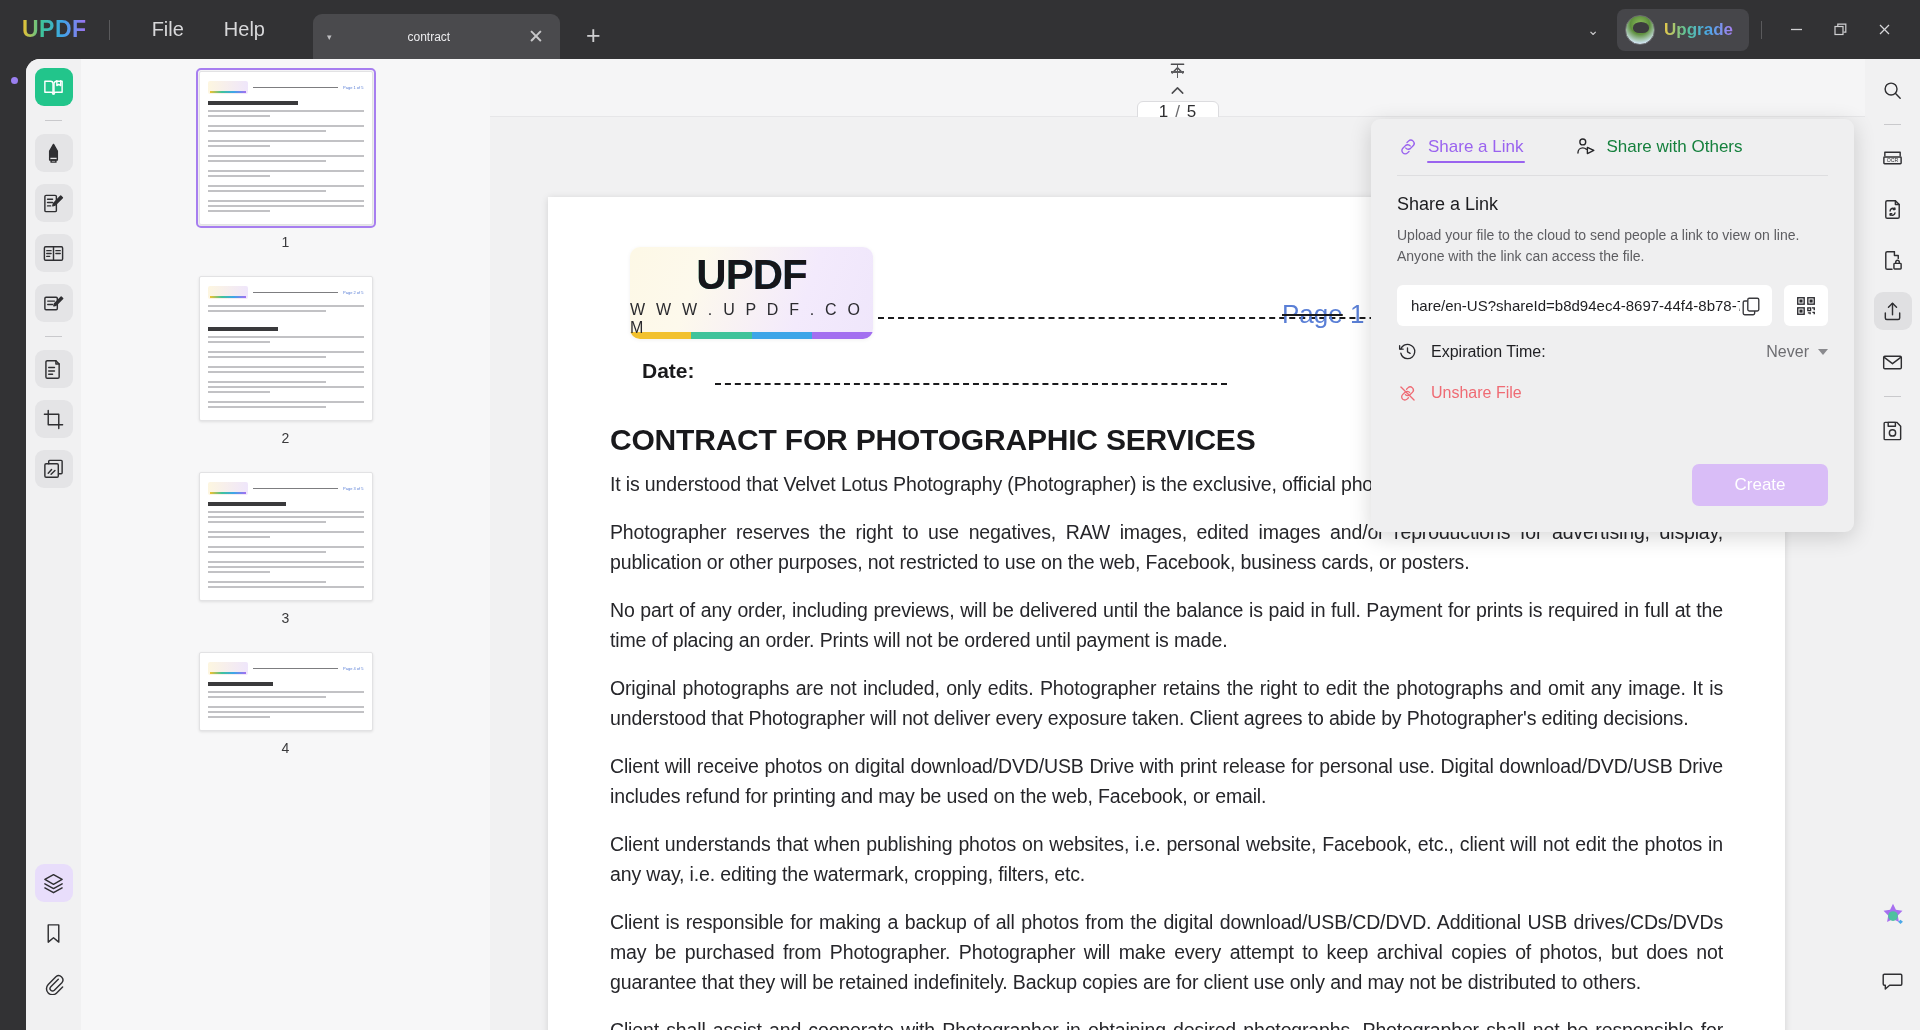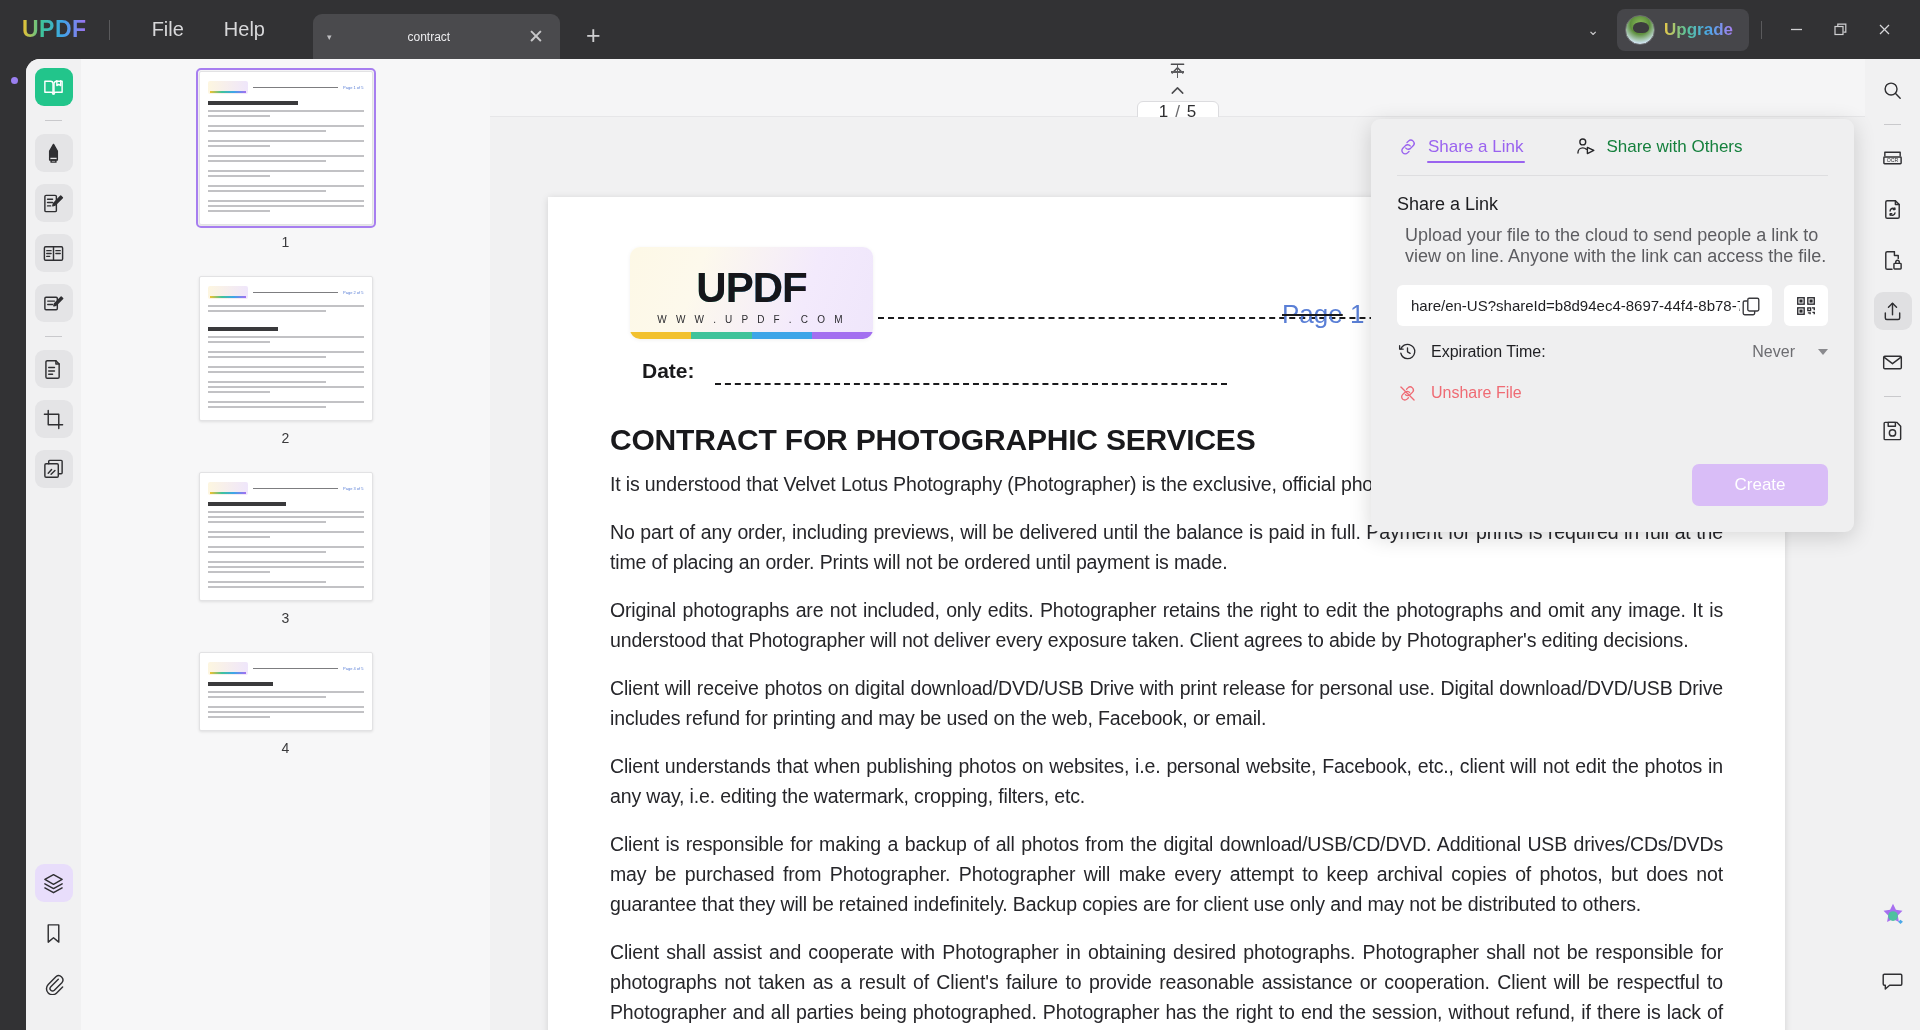--- a/index.html
+++ b/index.html
@@ -153,21 +153,21 @@
     box-shadow: 0 1px 4px rgba(0,0,0,0.06);
   }
   .wm-logo {
     font-size: 42px; font-weight: 800; letter-spacing: -1px;
     background: linear-gradient(90deg,#f2c12e 0%,#f2c12e 20%,#3fc39a 22%,#3fc39a 44%,#3da5e8 46%,#3da5e8 70%,#a36ff0 72%);
     -webkit-background-clip:text; background-clip:text; color:transparent; -webkit-text-fill-color:transparent;
     position: relative; z-index: 2;
   }
   .wm-logo-dark { position:absolute; top:10px; left:0; right:0; text-align:center; font-size:42px; font-weight:800;
     letter-spacing:-1px; color:#16161a; z-index:3; mix-blend-mode: normal; }
-  .wm-url { font-size: 10px; letter-spacing: 3.2px; color:#2b2b2f; margin-top: 6px; z-index:4; }
+  .wm-url { font-size: 16px; letter-spacing: 3.2px; color:#2b2b2f; margin-top: 6px; z-index:4; }
   .wm-bar { position:absolute; left:0; right:0; bottom:0; height:7px;
     background: linear-gradient(90deg,#f2c12e 0%,#f2c12e 25%,#3fc39a 25%,#3fc39a 50%,#3da5e8 50%,#3da5e8 75%,#a36ff0 75%); }
   .doc-client { position:absolute; left:33px; top:56px; font-size:23px; color:#d9d9dc; font-weight:bold; }
   .doc-rule1 { position:absolute; left:268px; top:84px; width: 668px; border-top: 2.5px dashed #1a1a1c; }
   .doc-pageno { position:absolute; left:672px; top:66px; font-size:26px; color:#5a7fd6; }
   .doc-pageno .lbl { text-decoration: line-through; text-decoration-color:#1a1a1c; }
   .doc-date { position:absolute; left:32px; top:126px; font-size:21px; font-weight:bold; color:#1a1a1c; }
   .doc-rule2 { position:absolute; left:105px; top:150px; width: 512px; border-top: 2.5px dashed #1a1a1c; }
 
   .doc-title {
@@ -206,21 +206,21 @@
   .sp-tab.second { margin-left: 52px; }
   .sp-tab svg { width:22px; height:22px; fill:none; stroke:#262629; stroke-width:1.5; stroke-linecap:round; stroke-linejoin:round; }
   .sp-tab.active svg { stroke:#9a63ef; }
   .sp-tab span { font-size:17px; color:#15803d; }
   .sp-tab.active span { color:#9a63ef; }
   .sp-tab.active::after {
     content:''; position:absolute; left:30px; right:-2px; bottom:12px; height:2.5px; background:#9a63ef; border-radius:2px;
   }
   .sp-divider { height:1px; background:#dedee0; margin: 0 0 0 0; }
   .sp-h { font-size:18px; color:#1c1c1f; margin: 18px 0 10px 0; }
-  .sp-desc { font-size:18px; color:#5d5d61; line-height:21px; width: 448px; margin-left: 8px; }
+  .sp-desc { font-size:14px; color:#5d5d61; line-height:21px; width: 448px; }
   .sp-linkrow { display:flex; align-items:center; gap:12px; margin-top: 18px; }
   .sp-linkbox {
     flex:1; height:41px; background:#fff; border-radius:6px; display:flex; align-items:center;
     padding: 0 10px 0 14px;
   }
   .sp-linkbox input {
     flex:1; border:none; outline:none; font-size:15px; color:#1e1e21;
     font-family:"Liberation Sans", sans-serif; background:transparent;
   }
   .copy-ic { width:22px;height:22px; cursor:pointer; }
@@ -228,21 +228,21 @@
   .qr-btn {
     width:44px;height:41px;background:#fff;border-radius:6px;display:flex;align-items:center;justify-content:center;cursor:pointer;
   }
   .sp-opt { display:flex; align-items:center; height: 43px; margin-top: 4px; }
   .sp-opt svg.lead { width:21px; height:21px; fill:none; stroke:#2a2a2e; stroke-width:1.5; stroke-linecap:round; stroke-linejoin:round; margin-right:13px; }
   .sp-opt-label { font-size:16px; color:#1f1f22; }
   .toggle {
     margin-left:auto; width:34px; height:18px; border-radius:10px; background:#cfcfd2; position:relative; cursor:pointer;
   }
   .toggle .knob { position:absolute; left:2px; top:2px; width:14px; height:14px; border-radius:50%; background:#fff; }
-  .sp-sel { margin-left:auto; display:flex; align-items:center; gap:23px; cursor:pointer;text-align:center; }
+  .sp-sel { margin-left:auto; display:flex; align-items:center; gap:9px; cursor:pointer;text-align:center; }
   .sp-sel span { font-size:16px; color:#6d6d71; }
   .sp-sel .cv { border-left:5px solid transparent; border-right:5px solid transparent; border-top:6px solid #8a8a8e; }
   .sp-unshare { display:flex; align-items:center; height:40px; cursor:pointer; }
   .sp-unshare svg { width:21px;height:21px;fill:none;stroke:#ef6b74;stroke-width:1.5;stroke-linecap:round;stroke-linejoin:round;margin-right:13px; }
   .sp-unshare span { font-size:16px; color:#ef6b74; }
   .sp-create {
     position:absolute; right:26px; bottom:26px; width:136px; height:42px; border-radius:7px;
     background:#d9bdf7; color:#ffffff; font-size:17px; border:none; cursor:pointer;
     font-family:"Liberation Sans", sans-serif;
   }
@@ -546,20 +546,21 @@
                 <div class="wm-logo" style="position:absolute;left:0;right:0;text-align:center;top:2px;">UPDF</div>
                 <div class="wm-logo-dark" style="top:2px;">UPDF</div>
               </div>
               <div class="wm-url">W W W . U P D F . C O M</div>
               <div class="wm-bar"></div>
             </div>
           </div>
 
           <h1 class="doc-title">CONTRACT FOR PHOTOGRAPHIC SERVICES</h1>
           <p class="doc-p">It is understood that Velvet Lotus Photography (Photographer) is the exclusive, official photographer requested on this contract.</p>
+          <p class="doc-p">Photographer reserves the right to use negatives, RAW images, edited images and/or reproductions for advertising, display, publication or other purposes, not restricted to use on the web, Facebook, business cards, or posters.</p>
           <p class="doc-p">No part of any order, including previews, will be delivered until the balance is paid in full. Payment for prints is required in full at the time of placing an order. Prints will not be ordered until payment is made.</p>
           <p class="doc-p">Original photographs are not included, only edits. Photographer retains the right to edit the photographs and omit any image. It is understood that Photographer will not deliver every exposure taken. Client agrees to abide by Photographer's editing decisions.</p>
           <p class="doc-p">Client will receive photos on digital download/DVD/USB Drive with print release for personal use. Digital download/DVD/USB Drive includes refund for printing and may be used on the web, Facebook, or email.</p>
           <p class="doc-p">Client understands that when publishing photos on websites, i.e. personal website, Facebook, etc., client will not edit the photos in any way, i.e. editing the watermark, cropping, filters, etc.</p>
           <p class="doc-p">Client is responsible for making a backup of all photos from the digital download/USB/CD/DVD. Additional USB drives/CDs/DVDs may be purchased from Photographer. Photographer will make every attempt to keep archival copies of photos, but does not guarantee that they will be retained indefinitely. Backup copies are for client use only and may not be distributed to others.</p>
           <p class="doc-p">Client shall assist and cooperate with Photographer in obtaining desired photographs. Photographer shall not be responsible for photographs not taken as a result of Client's failure to provide reasonable assistance or cooperation. Client will be respectful to Photographer and all parties being photographed. Photographer has the right to end the session, without refund, if there is lack of cooperation or respect.</p>
 
         </div>
       </div>
     </div>

